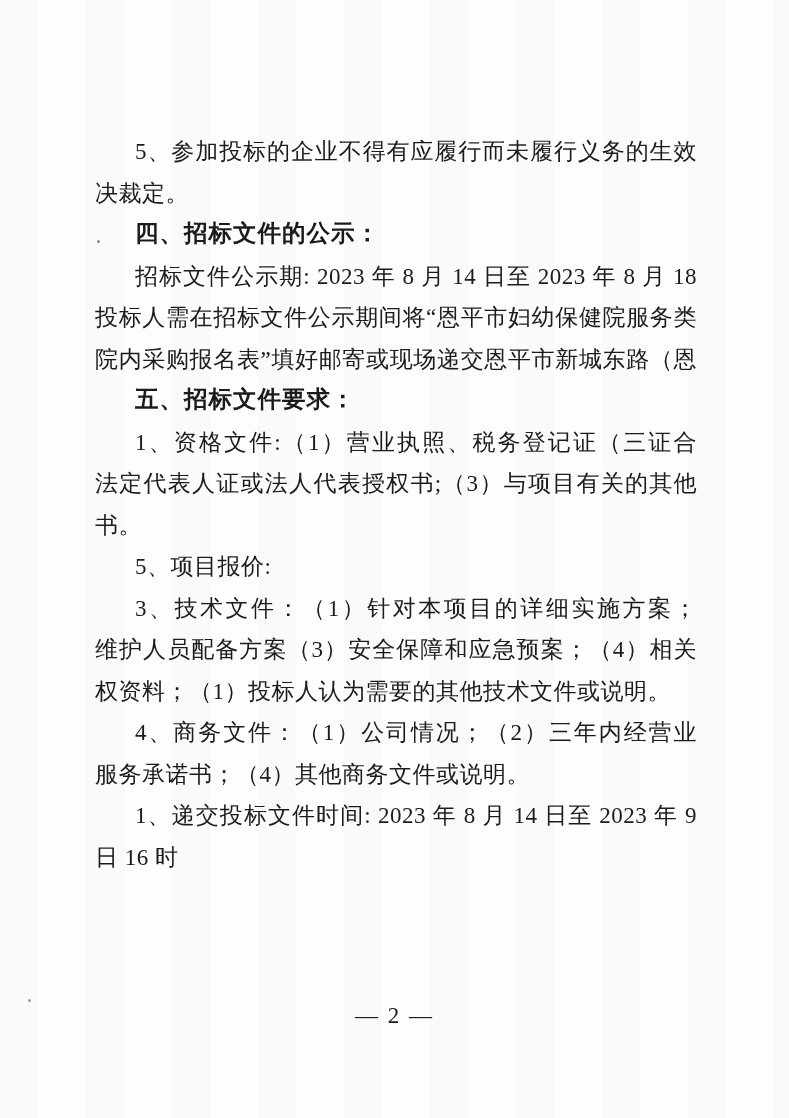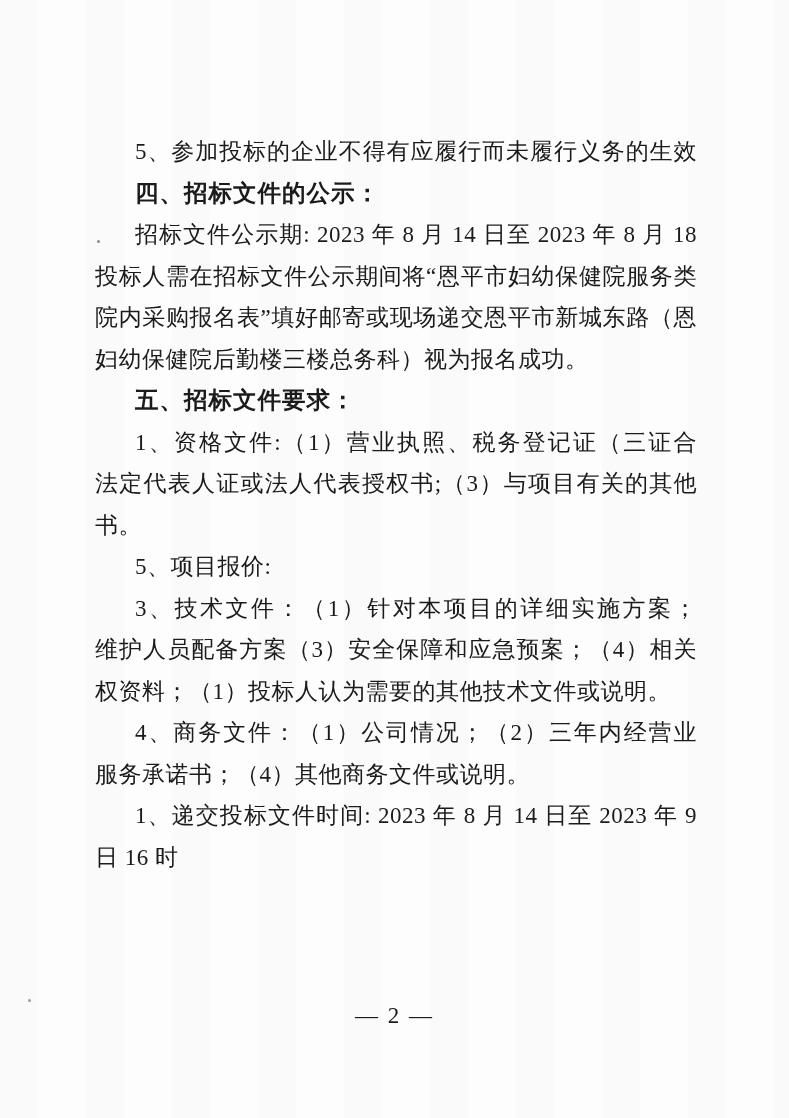--- a/index.html
+++ b/index.html
@@ -42,21 +42,21 @@
   .line.full {
     white-space: normal;
     text-align: justify;
     text-align-last: justify;
     overflow: hidden;
   }
   .line.indent {
     text-indent: 40px;
   }
   .line.bold {
-    font-family: Liberation Serif, serif;
+    font-family: Liberation Mono, monospace;
     font-weight: 700;
     font-size: 23.5px;
     letter-spacing: 1px;
   }
   .page-footer {
     position: absolute;
     left: 0;
     right: 0;
     top: 995px;
     height: 42px;
@@ -74,25 +74,25 @@
   .speck-b { left: 28px; top: 999px; width: 3px; height: 3px; background: #9a9a9a; }
 </style>
 </head>
 <body>
 
 <div class="scan-texture"></div>
 
 <div class="page">
   <div class="page-content">
       <div class="line indent full">5、参加投标的企业不得有应履行而未履行义务的生效的判</div>
+      <div class="line">决裁定。</div>
       <div class="line indent bold">四、招标文件的公示：</div>
       <div class="line indent full">招标文件公示期: 2023 年 8 月 14 日至 2023 年 8 月 18 日。</div>
       <div class="line full">投标人需在招标文件公示期间将“恩平市妇幼保健院服务类项目</div>
       <div class="line full">院内采购报名表”填好邮寄或现场递交恩平市新城东路（恩平市</div>
-      <div class="line">妇幼保健院后勤楼三楼总务科）视为报名成功。</div>
       <div class="line indent bold">五、招标文件要求：</div>
       <div class="line indent full">1、资格文件:（1）营业执照、税务登记证（三证合一）;（2）</div>
       <div class="line full">法定代表人证或法人代表授权书;（3）与项目有关的其他资质证</div>
       <div class="line">书。</div>
       <div class="line indent">5、项目报价:</div>
       <div class="line indent full">3、技术文件：（1）针对本项目的详细实施方案；（2）项目</div>
       <div class="line full">维护人员配备方案（3）安全保障和应急预案；（4）相关系统授</div>
       <div class="line">权资料；（1）投标人认为需要的其他技术文件或说明。</div>
       <div class="line indent full">4、商务文件：（1）公司情况；（2）三年内经营业绩；（3）</div>
       <div class="line">服务承诺书；（4）其他商务文件或说明。</div>

